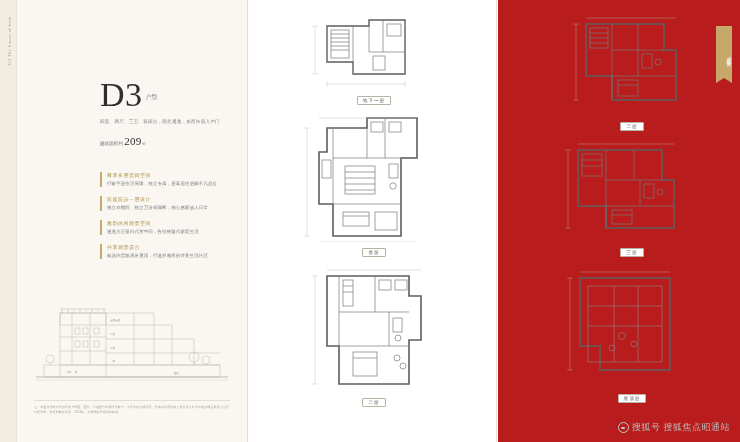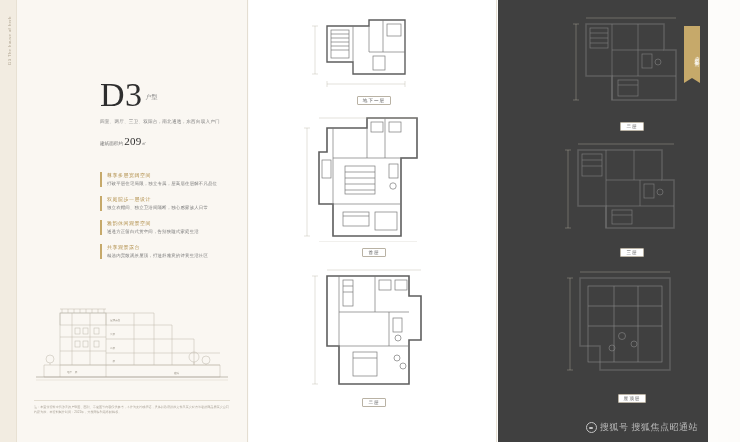--- a/index.html
+++ b/index.html
@@ -147,22 +147,22 @@
     left: 249px; top: 0;
     width: 248px; height: 442px;
     background: #ffffff;
     border-right: 1px solid #e8e2d6;
     box-sizing: border-box;
   }
   
   .right-panel {
     position: absolute;
     left: 498px; top: 0;
-    width: 210px; height: 442px;
-    background: #404040;
+    width: 242px; height: 442px;
+    background: #b91c1c;
     box-sizing: border-box;
   }
 
   .floor-block { position: absolute; }
   .floor-caption {
     position: absolute;
     font-size: 4.6px;
     color: #555;
     letter-spacing: 1px;
     text-align: center;

